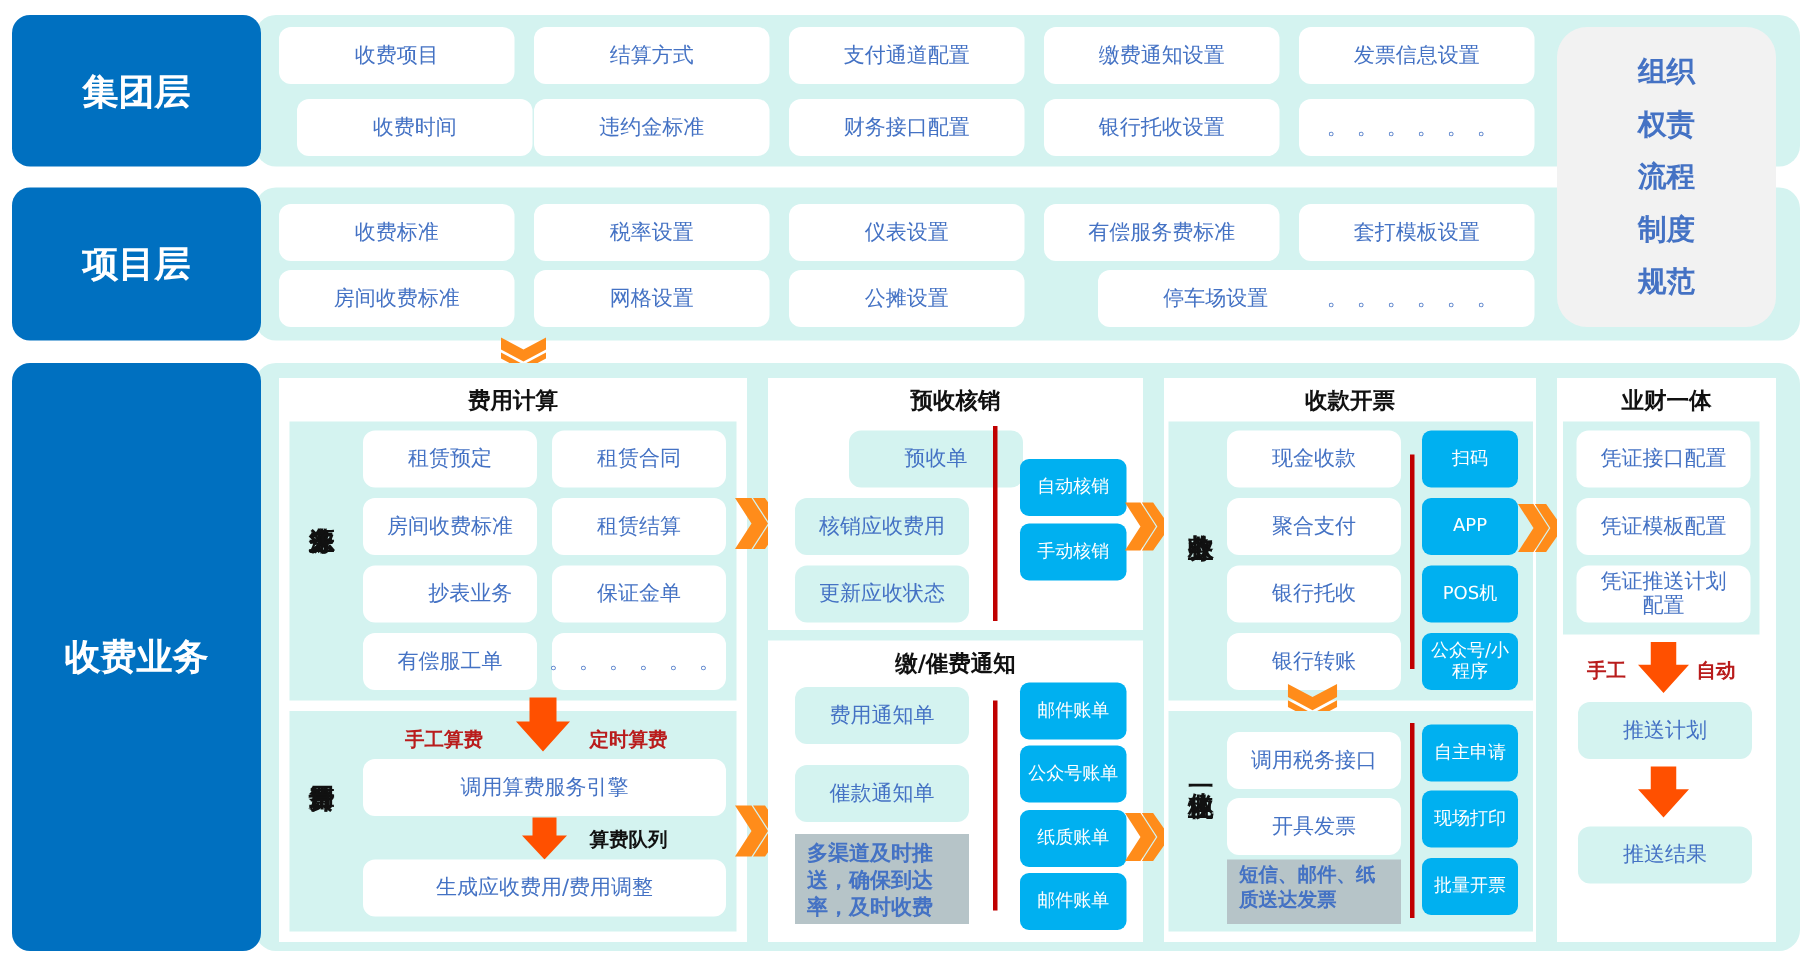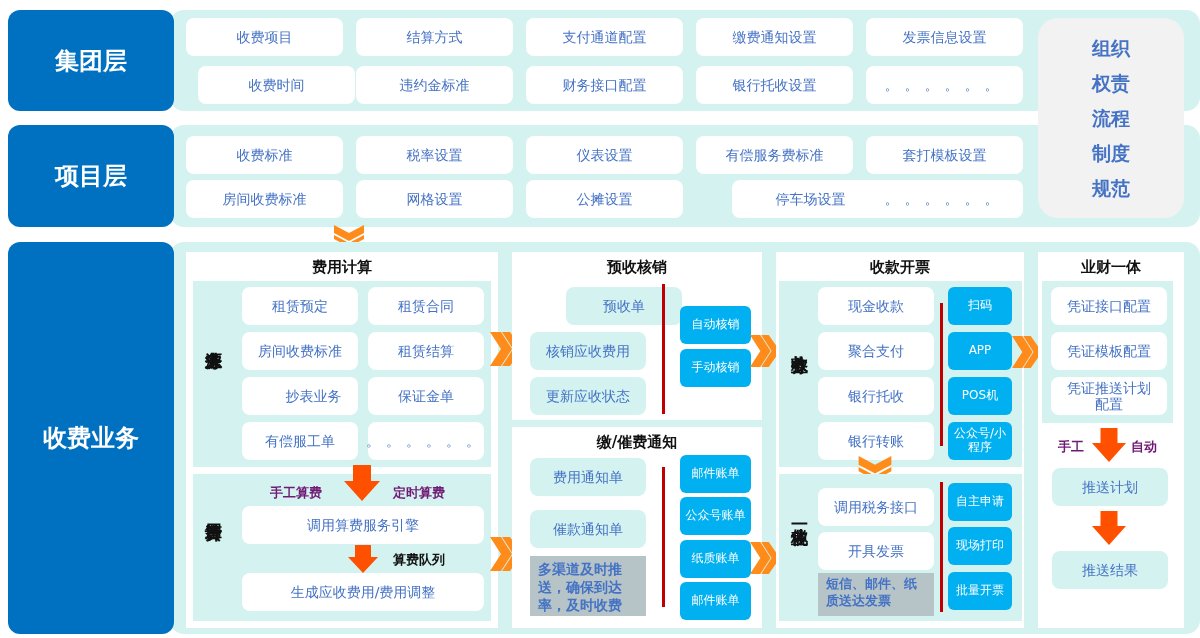--- a/index.html
+++ b/index.html
@@ -15,21 +15,21 @@
   .panel { position: absolute; background: #fff; }
   .panel-title { position: absolute; font-weight: bold; font-size: 15px; color: #111; text-align: center; }
   .sub { position: absolute; background: #d4f3f0; }
   .vlabel { position: absolute; font-weight: bold; font-size: 17px; color: #111; line-height: 20px;
             writing-mode: vertical-rl; text-orientation: upright; letter-spacing: 0px; }
   .blue-btn { position: absolute; background: #00b0f0; color: #fff; border-radius: 6px; font-size: 12px;
               display: flex; align-items: center; justify-content: center; text-align: center; line-height: 1.15; }
   .redline { position: absolute; width: 3px; background: #c00000; }
   .note { position: absolute; background: #b6c4c8; color: #4472c4; font-weight: bold; font-size: 14px;
           line-height: 1.3; padding: 4px 8px; }
-  .blabel { position: absolute; font-weight: bold; font-size: 13px; color: #701a75; }
+  .blabel { position: absolute; font-weight: bold; font-size: 13px; color: #b91c1c; }
   .blabel.dark { color: #111; }
   .side { position: absolute; background: #f2f2f2; border-radius: 20px; display: flex; flex-direction: column;
           align-items: center; justify-content: center; }
   .side span { font-weight: bold; font-size: 19px; color: #4472c4; line-height: 35px; }
   svg { position: absolute; overflow: visible; }
 </style>
 </head>
 <body>
 
 <div class="band" style="left:170px;top:10px;width:1030px;height:101px;"></div>

